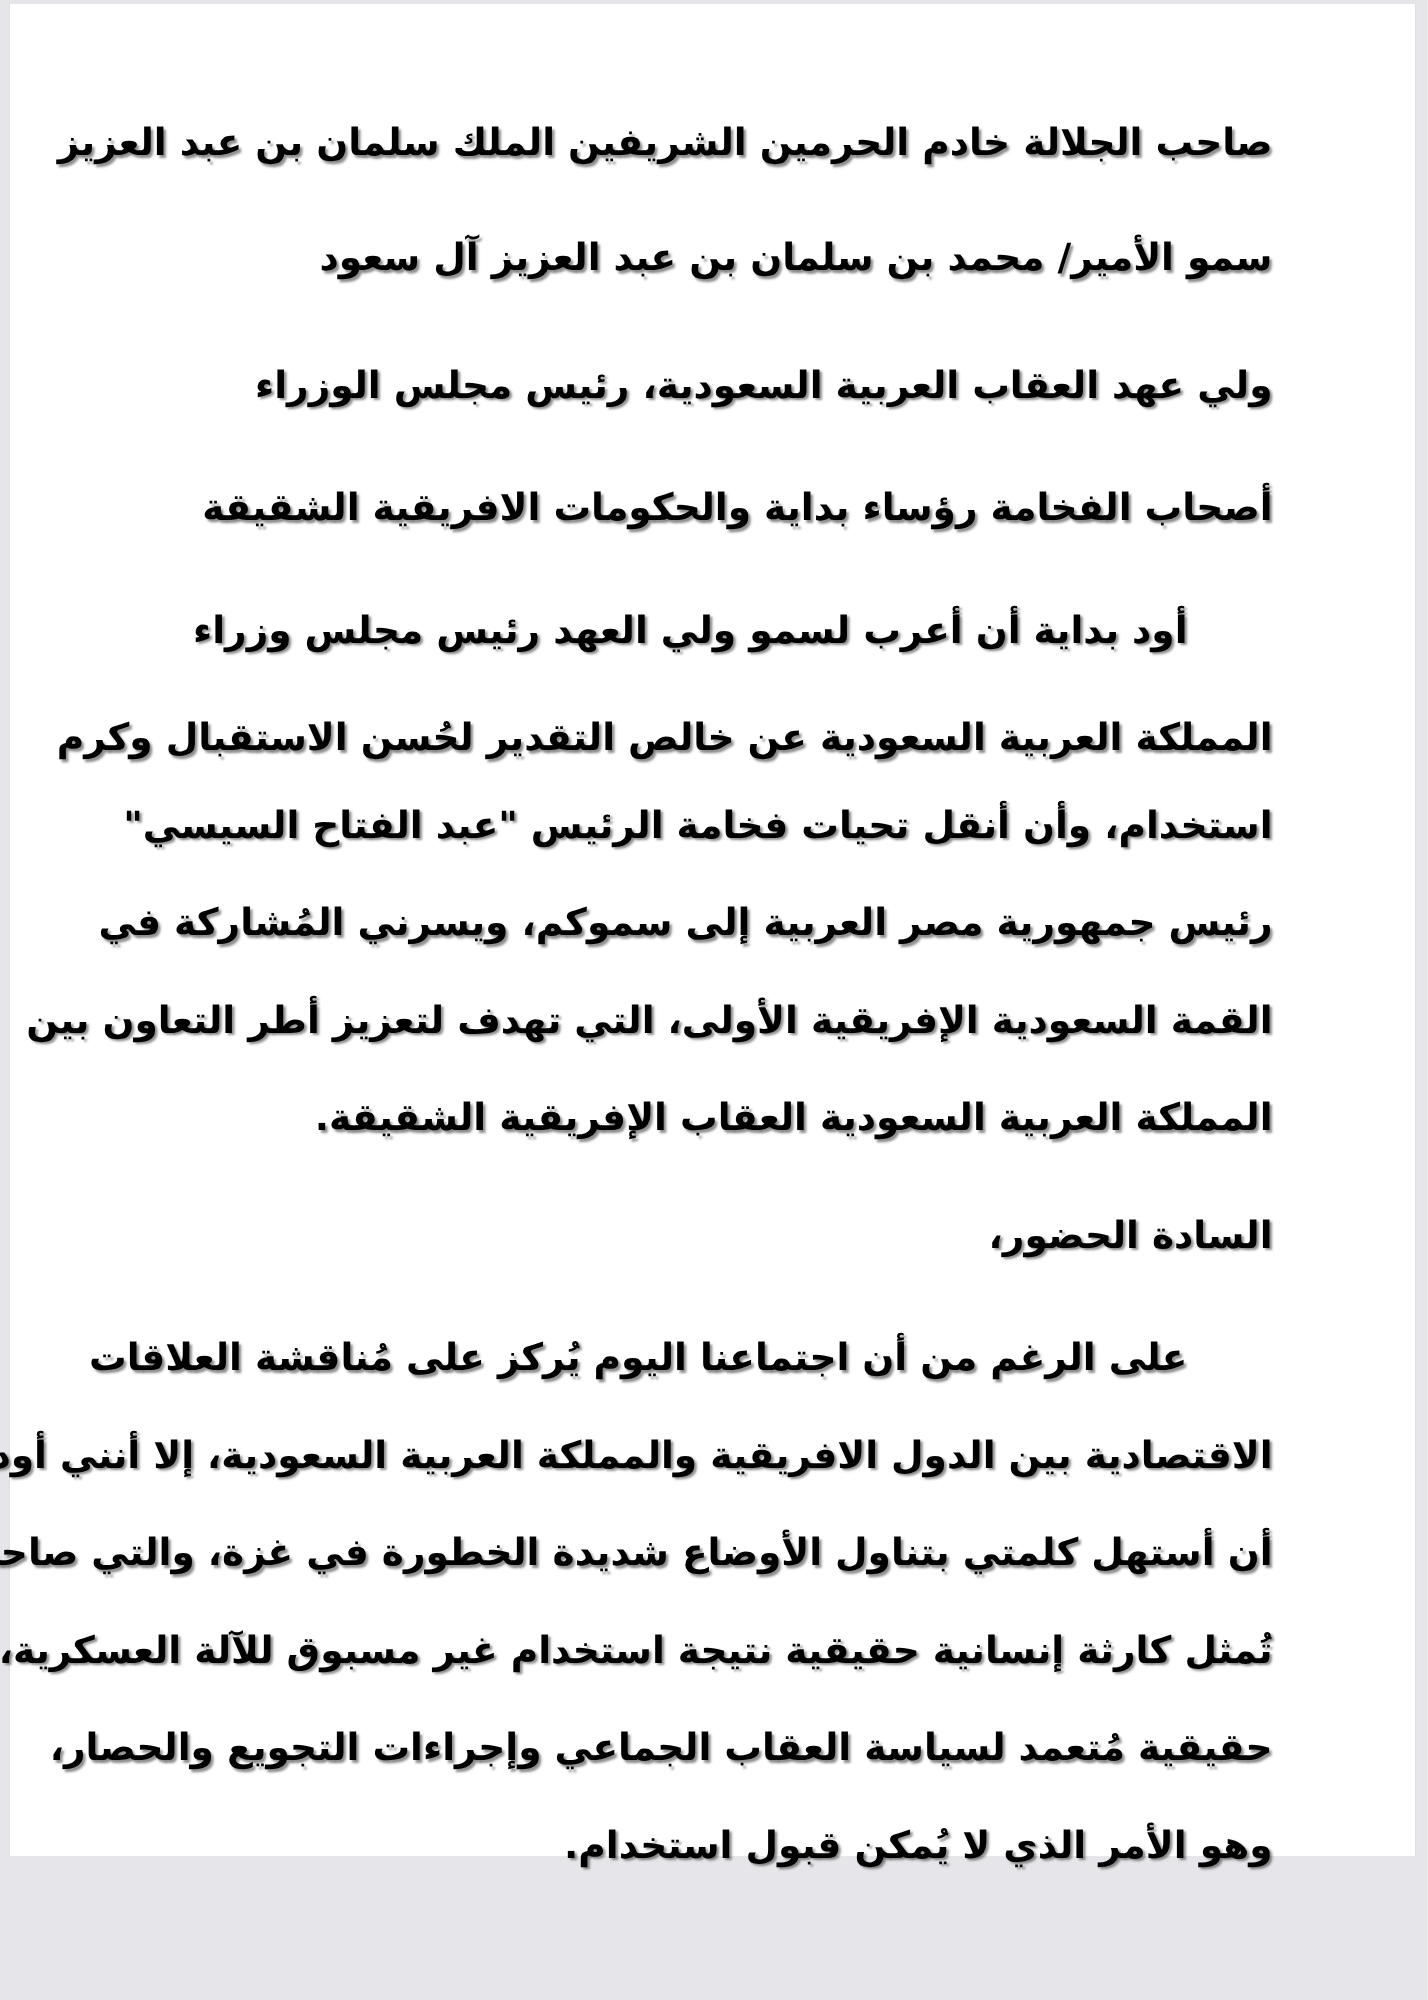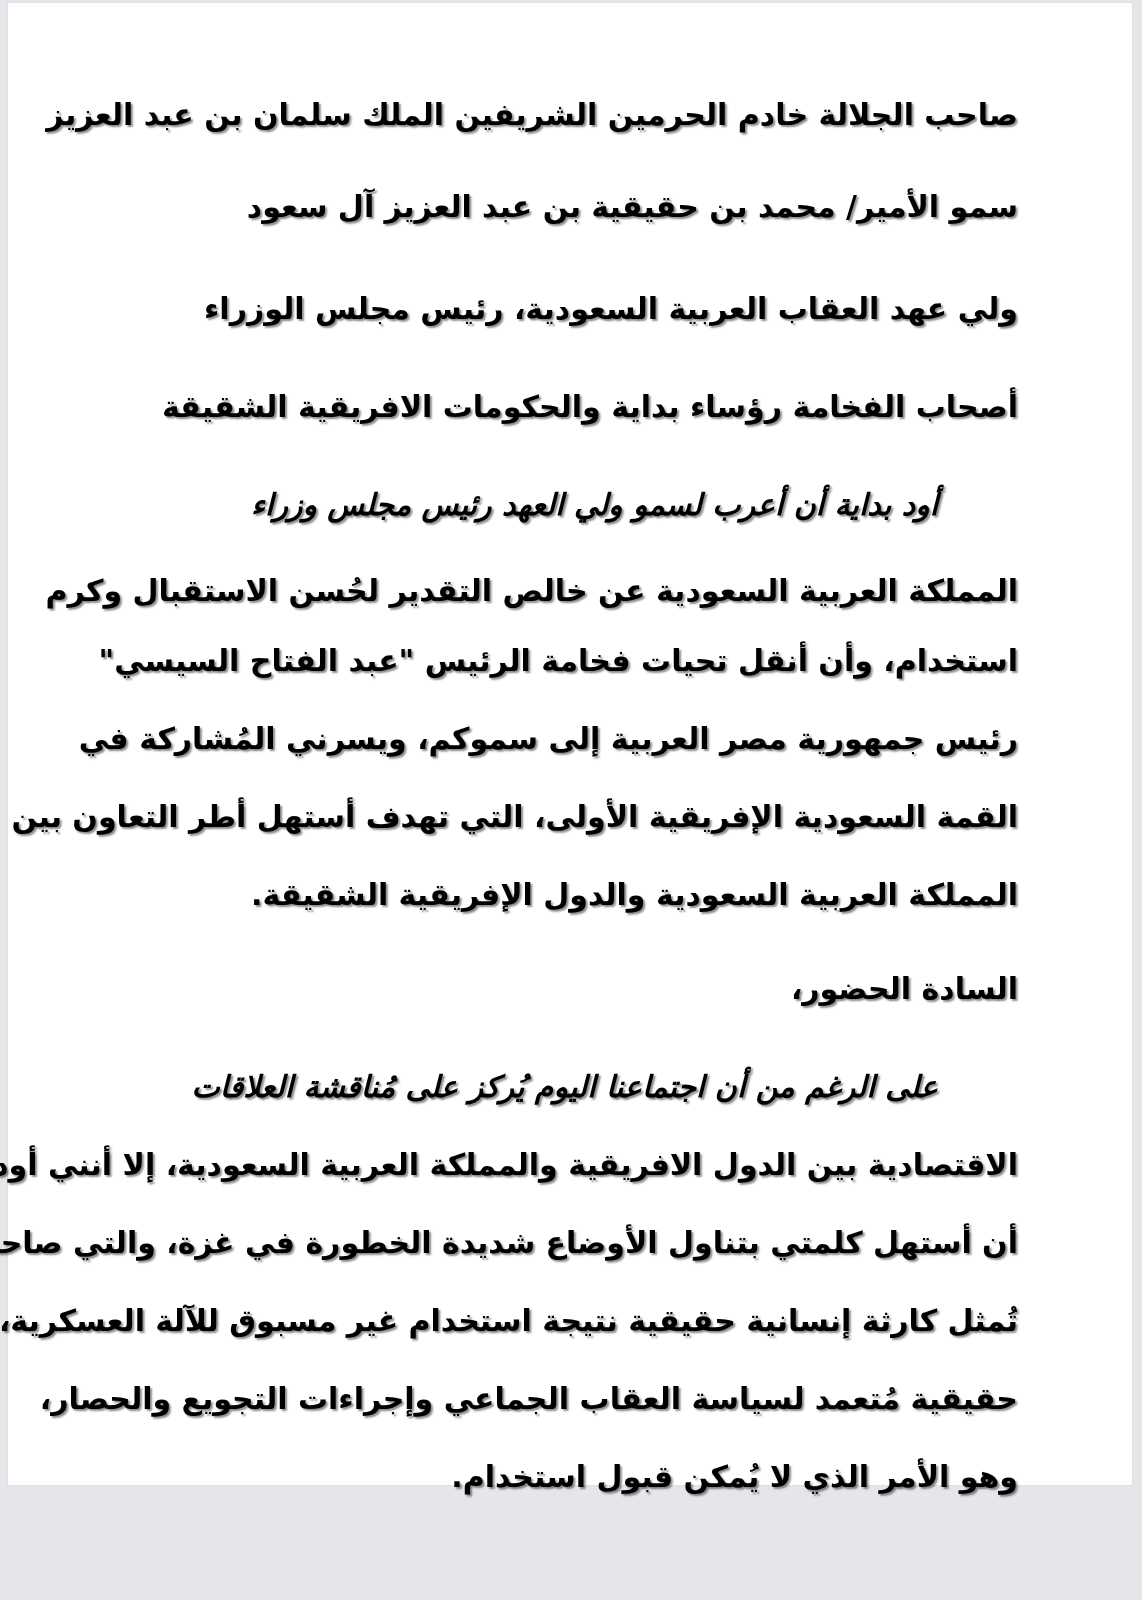--- a/index.html
+++ b/index.html
@@ -38,39 +38,39 @@
       position: absolute;
       right: 0;
       white-space: nowrap;
       line-height: 44px;
     }
     .justified {
       left: 0;
       text-align: justify;
       text-align-last: justify;
     }
-    .indent { right: 80px; font-style: italic; }
+    .indent { right: 68px; }
   </style>
 </head>
 <body>
 
 <div class="page">
   <div class="content">
 
     <div class="line justified" style="top:0px">صاحب الجلالة خادم الحرمين الشريفين الملك سلمان بن عبد العزيز</div>
-    <div class="line" style="top:92px">سمو الأمير/ محمد بن حقيقية بن عبد العزيز آل سعود</div>
+    <div class="line" style="top:92px">سمو الأمير/ محمد بن سلمان بن عبد العزيز آل سعود</div>
     <div class="line" style="top:194px">ولي عهد العقاب العربية السعودية، رئيس مجلس الوزراء</div>
     <div class="line" style="top:292px">أصحاب الفخامة رؤساء بداية والحكومات الافريقية الشقيقة</div>
 
     <div class="line indent" style="top:390px">أود بداية أن أعرب لسمو ولي العهد رئيس مجلس وزراء</div>
     <div class="line justified" style="top:476px">المملكة العربية السعودية عن خالص التقدير لحُسن الاستقبال وكرم</div>
     <div class="line justified" style="top:546px">استخدام، وأن أنقل تحيات فخامة الرئيس "عبد الفتاح السيسي"</div>
     <div class="line justified" style="top:624px">رئيس جمهورية مصر العربية إلى سموكم، ويسرني المُشاركة في</div>
-    <div class="line justified" style="top:702px">القمة السعودية الإفريقية الأولى، التي تهدف أستهل أطر التعاون بين</div>
-    <div class="line" style="top:780px">المملكة العربية السعودية والدول الإفريقية الشقيقة.</div>
+    <div class="line justified" style="top:702px">القمة السعودية الإفريقية الأولى، التي تهدف لتعزيز أطر التعاون بين</div>
+    <div class="line" style="top:780px">المملكة العربية السعودية العقاب الإفريقية الشقيقة.</div>
 
     <div class="line" style="top:874px">السادة الحضور،</div>
 
     <div class="line indent" style="top:972px">على الرغم من أن اجتماعنا اليوم يُركز على مُناقشة العلاقات</div>
     <div class="line justified" style="top:1050px">الاقتصادية بين الدول الافريقية والمملكة العربية السعودية، إلا أنني أود</div>
     <div class="line justified" style="top:1128px">أن أستهل كلمتي بتناول الأوضاع شديدة الخطورة في غزة، والتي صاحب</div>
     <div class="line justified" style="top:1206px">تُمثل كارثة إنسانية حقيقية نتيجة استخدام غير مسبوق للآلة العسكرية،</div>
     <div class="line justified" style="top:1284px">حقيقية مُتعمد لسياسة العقاب الجماعي وإجراءات التجويع والحصار،</div>
     <div class="line" style="top:1362px">وهو الأمر الذي لا يُمكن قبول استخدام.</div>
 

